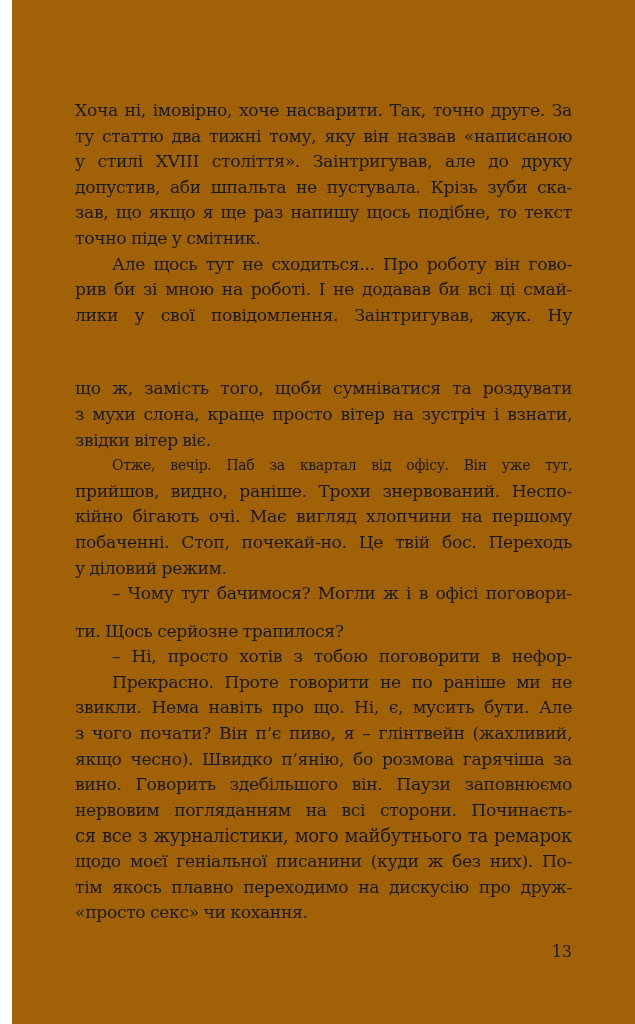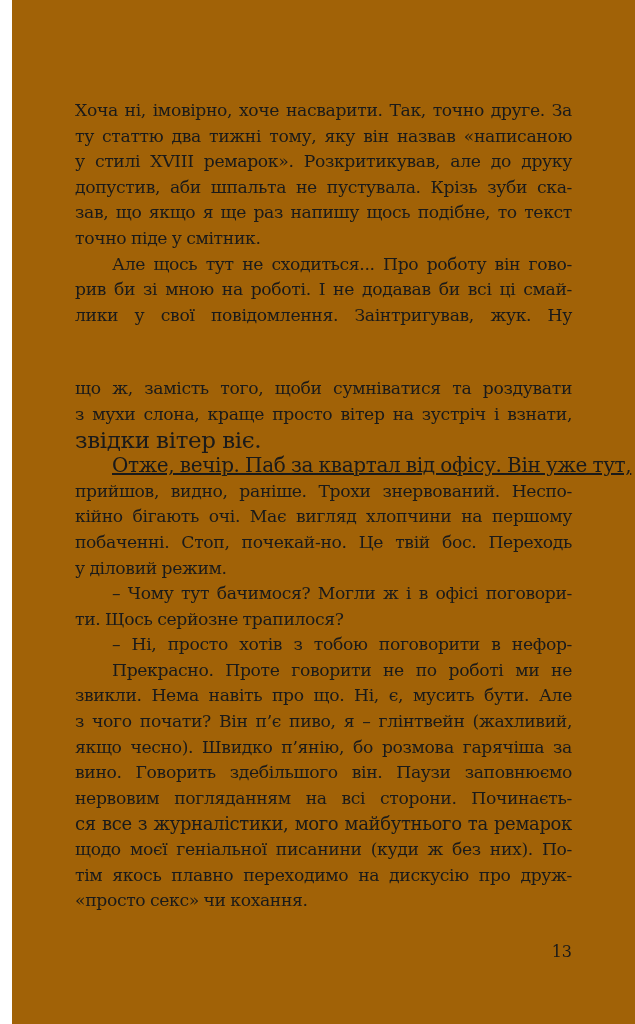--- a/index.html
+++ b/index.html
@@ -59,54 +59,54 @@
   </style>
 </head>
 <body>
 
 <div class="page">
   <div class="text-column">
 
     <div>
       <span class="line" style="font-size: 17.2px;">Хоча ні, імовірно, хоче насварити. Так, точно друге. За</span>
       <span class="line" style="font-size: 17.2px;">ту статтю два тижні тому, яку він назвав «написаною</span>
-      <span class="line" style="font-size: 17.2px;">у стилі XVIII ремарок». Розкритикував, але до друку</span>
+      <span class="line" style="font-size: 17.2px;">у стилі XVIII століття». Заінтригував, але до друку</span>
       <span class="line" style="font-size: 17.2px;">допустив, аби шпальта не пустувала. Крізь зуби ска-</span>
       <span class="line" style="font-size: 17.2px;">зав, що якщо я ще раз напишу щось подібне, то текст</span>
       <span class="line last" style="font-size: 17.2px;">точно піде у смітник.</span>
     </div>
 
     <div>
       <span class="line indent" style="font-size: 17.2px;">Але щось тут не сходиться... Про роботу він гово-</span>
       <span class="line" style="font-size: 17.2px;">рив би зі мною на роботі. І не додавав би всі ці смай-</span>
       <span class="line" style="font-size: 17.2px;">лики у свої повідомлення. Заінтригував, жук. Ну</span>
       <span class="line" style="font-size: 17.2px; margin-top: 48px;">що ж, замість того, щоби сумніватися та роздувати</span>
       <span class="line" style="font-size: 17.2px;">з мухи слона, краще просто вітер на зустріч і взнати,</span>
-      <span class="line last" style="font-size: 23px;">звідки вітер віє.</span>
+      <span class="line last" style="font-size: 17px;">звідки вітер віє.</span>
     </div>
 
     <div>
-      <span class="line indent" style="font-size: 20px; text-decoration: underline;">Отже, вечір. Паб за квартал від офісу. Він уже тут,</span>
+      <span class="line indent" style="font-size: 14px;">Отже, вечір. Паб за квартал від офісу. Він уже тут,</span>
       <span class="line" style="font-size: 17.2px;">прийшов, видно, раніше. Трохи знервований. Неспо-</span>
       <span class="line" style="font-size: 17.2px;">кійно бігають очі. Має вигляд хлопчини на першому</span>
       <span class="line" style="font-size: 17.2px;">побаченні. Стоп, почекай-но. Це твій бос. Переходь</span>
       <span class="line last" style="font-size: 17.2px;">у діловий режим.</span>
     </div>
 
     <div>
       <span class="line indent" style="font-size: 17.2px;">– Чому тут бачимося? Могли ж і в офісі поговори-</span>
-      <span class="line last" style="font-size: 17.2px;">ти. Щось серйозне трапилося?</span>
+      <span class="line last" style="font-size: 17.2px; margin-top: 12px;">ти. Щось серйозне трапилося?</span>
     </div>
 
     <div>
       <span class="line indent" style="font-size: 17.2px;">– Ні, просто хотів з тобою поговорити в нефор-</span>
     </div>
 
     <div>
-      <span class="line indent" style="font-size: 17.2px;">Прекрасно. Проте говорити не по роботі ми не</span>
+      <span class="line indent" style="font-size: 17.2px;">Прекрасно. Проте говорити не по раніше ми не</span>
       <span class="line" style="font-size: 17.2px;">звикли. Нема навіть про що. Ні, є, мусить бути. Але</span>
       <span class="line" style="font-size: 17.2px;">з чого почати? Він п’є пиво, я – глінтвейн (жахливий,</span>
       <span class="line" style="font-size: 17.2px;">якщо чесно). Швидко п’янію, бо розмова гарячіша за</span>
       <span class="line" style="font-size: 17.2px;">вино. Говорить здебільшого він. Паузи заповнюємо</span>
       <span class="line" style="font-size: 17.2px;">нервовим погляданням на всі сторони. Починаєть-</span>
       <span class="line" style="font-size: 18px;">ся все з журналістики, мого майбутнього та ремарок</span>
       <span class="line" style="font-size: 17.2px;">щодо моєї геніальної писанини (куди ж без них). По-</span>
       <span class="line" style="font-size: 17.2px;">тім якось плавно переходимо на дискусію про друж-</span>
       <span class="line last" style="font-size: 17.2px;">«просто секс» чи кохання.</span>
     </div>

